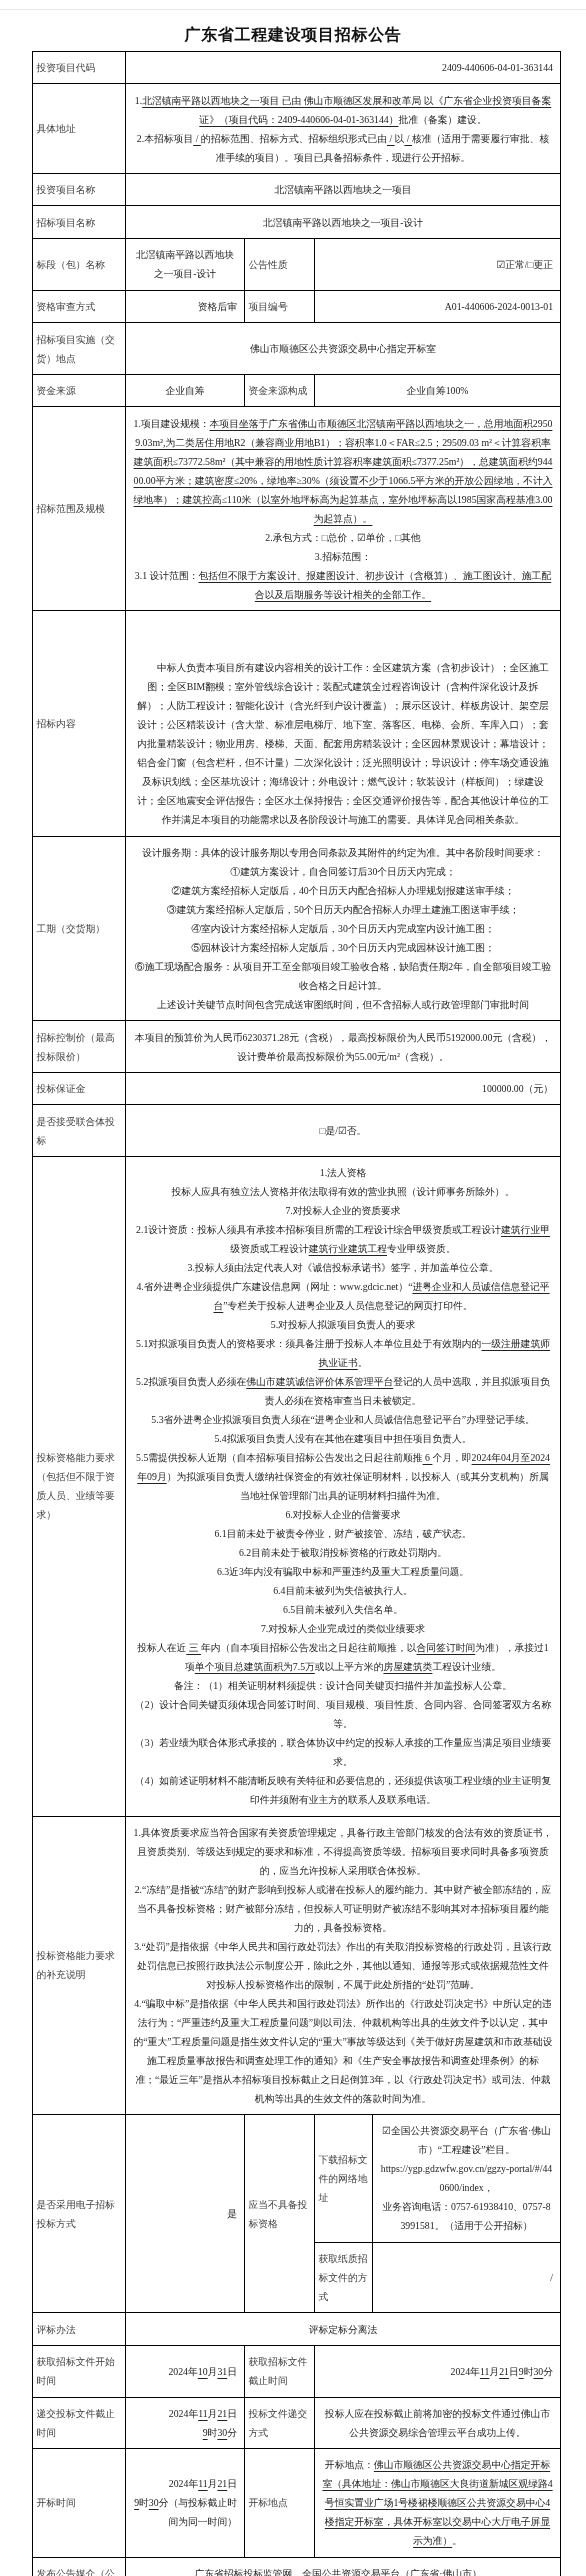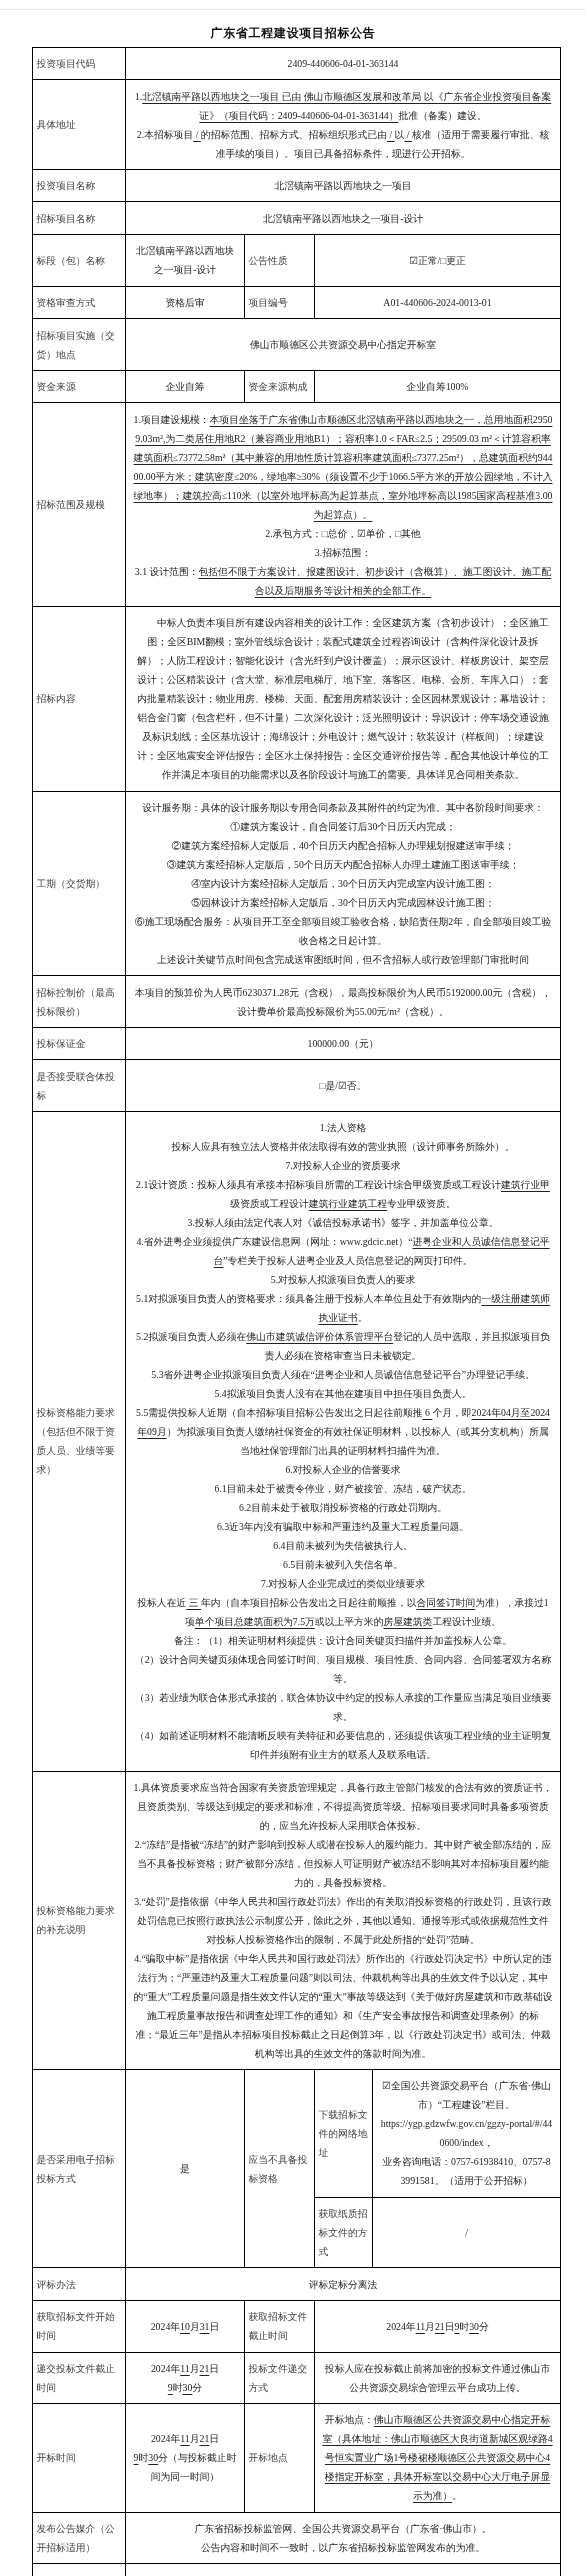--- a/index.html
+++ b/index.html
@@ -1,30 +1,30 @@
 <!DOCTYPE html>
 <html style="font-size:11.2px"><head>
 <meta charset="utf-8">
 <style>
   html,body{margin:0;padding:0;background:#ffffff;}
   body{width:586px;min-height:2576px;font-family:"Liberation Serif","DejaVu Serif",serif;color:#222;}
   .hairline{border-top:0.7px solid #e9e9e9;height:0;}
   .top-strip{height:9px;}
-  .page-title{font-family:"Liberation Sans","DejaVu Sans",sans-serif;font-weight:bold;font-size:12px;
+  .page-title{font-family:"Liberation Sans","DejaVu Sans",sans-serif;font-weight:bold;font-size:16px;
     color:#111;text-align:center;margin:14.8px 0 4.9px 0;letter-spacing:0.7px;}
   table.doc{border-collapse:collapse;table-layout:fixed;width:528px;margin-left:32px;
     border:1.4px solid #000;}
   col.c1{width:93px;} col.c2{width:119px;} col.c3{width:70px;} col.c4{width:58px;} col.c5{width:188px;}
   td{border:0.7px solid #000;font-size:9.8px;line-height:19px;padding:6.3px 7px;vertical-align:middle;
     word-break:break-all;overflow-wrap:anywhere;}
   td.label{text-align:left;color:#3d3d3d;padding:6.3px 3.5px;}
-  td.c{text-align:center;}
+  td.c{text-align:right;}
   td.l{text-align:center;}
   td p{margin:0;}
-  .ind{text-indent:2em;}
+  .ind{text-indent:2em;margin-top:41px;}
   .u{text-decoration:underline;text-underline-offset:2.8px;}
 </style>
 </head>
 <body>
 
 <div class="top-strip"></div>
 <div class="hairline"></div>
 
 <h1 class="page-title">广东省工程建设项目招标公告</h1>
 

